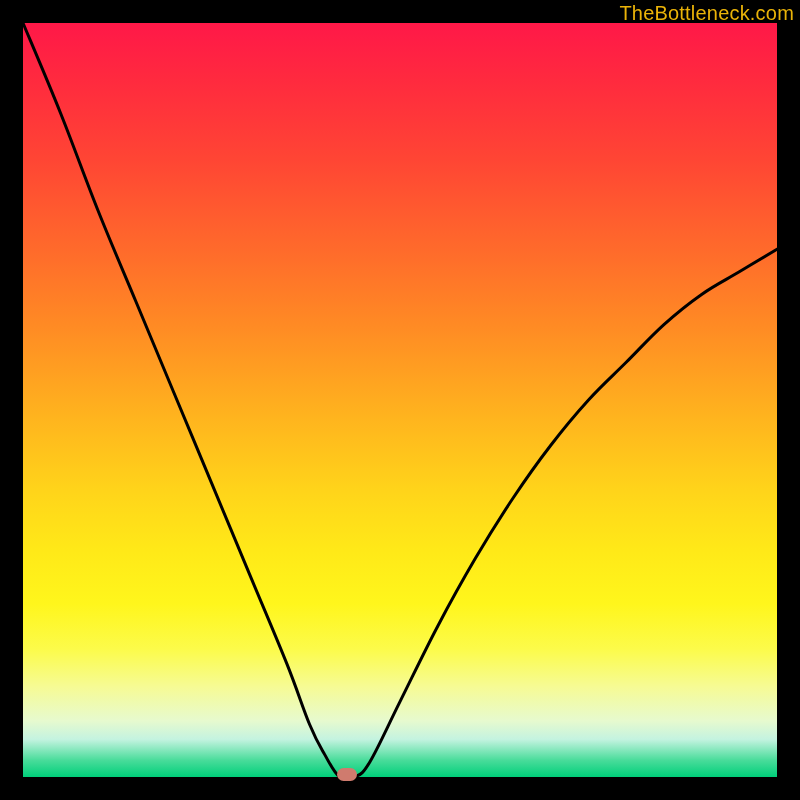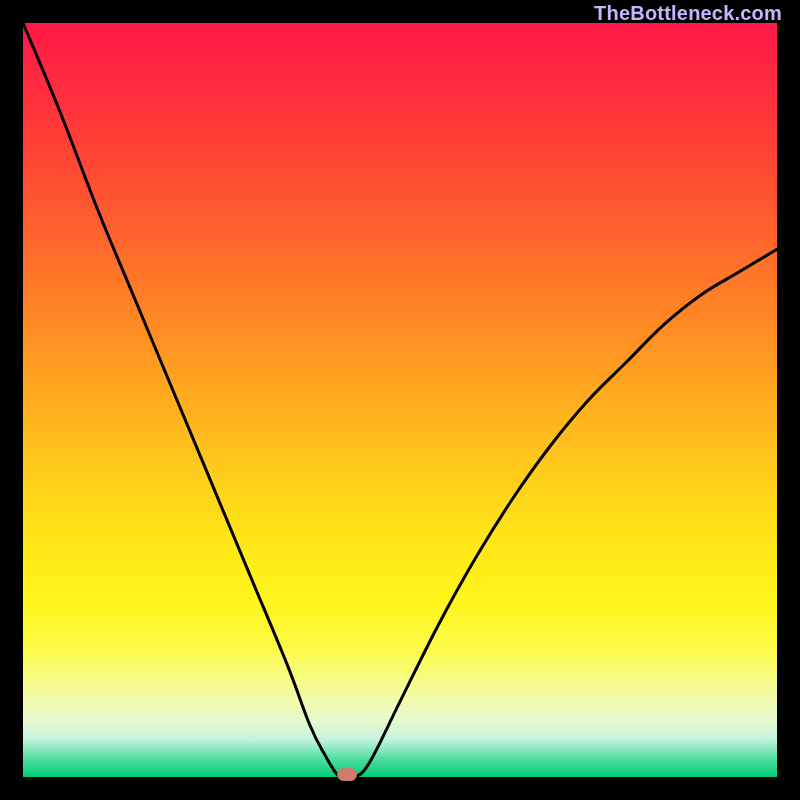--- a/index.html
+++ b/index.html
@@ -39,24 +39,24 @@
       #f6fb94 88%,
       #e7face 92.5%,
       #c4f3e0 95%,
       #48dc9a 97.8%,
       #00cf7a 100%
     );
   }
   .watermark {
     position: absolute;
     top: 2px;
-    right: 18px;
-    color: #c4b5fd;
+    right: 6px;
+    color: #eab308;
     font-size: 20px;
-    font-weight: 700;
+    font-weight: 400;
     letter-spacing: 0.2px;
     user-select: none;
   }
   svg.curve {
     position: absolute;
     left: 0;
     top: 0;
     width: 754px;
     height: 754px;
     overflow: visible;

